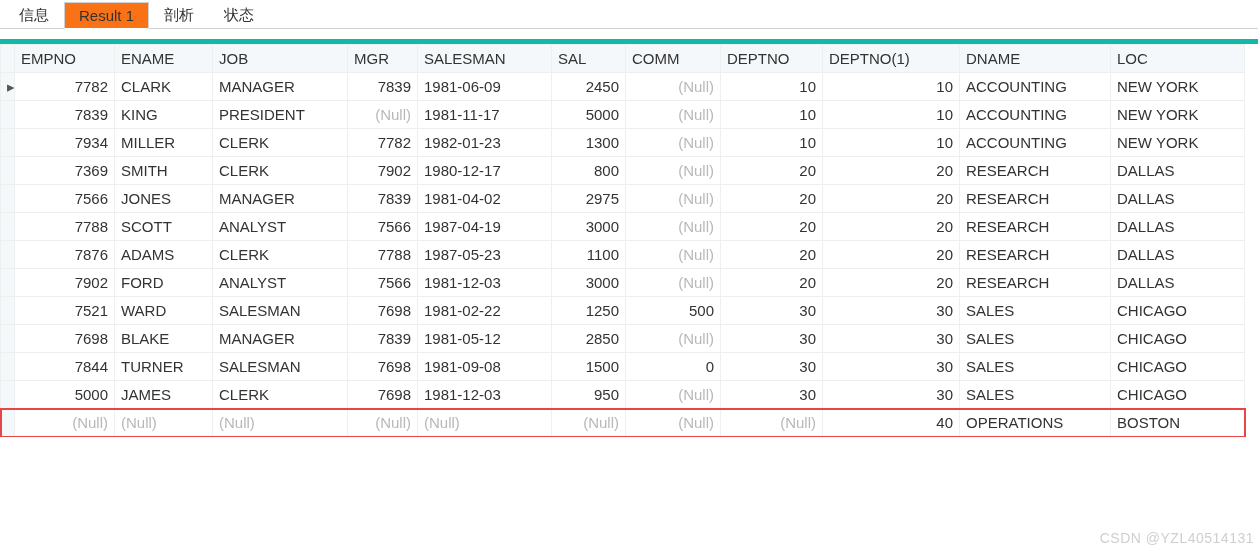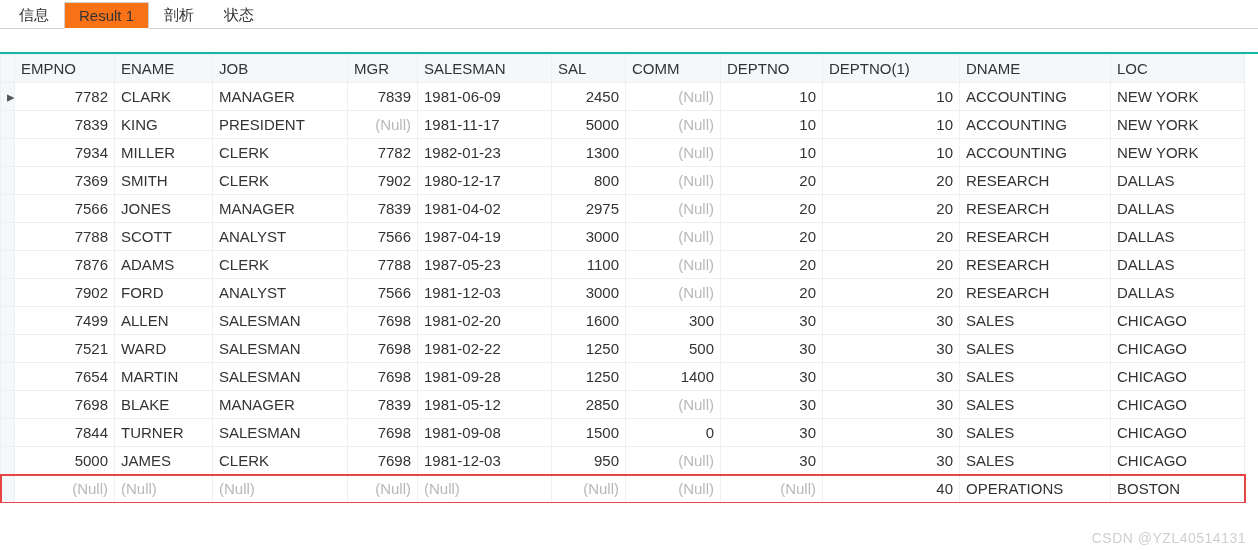--- a/index.html
+++ b/index.html
@@ -28,22 +28,22 @@
     position: relative;
     bottom: -1px;
   }
   .tab.active {
     border-color: #d0d0d0;
     background: #f97316;
     border-bottom: 1px solid #fff;
   }
   
   .grid-wrap {
-    margin-top: 23px;
-    border-top: 2px solid #14b8a6;
+    margin-top: 10px;
+    border-top: 5px solid #14b8a6;
   }
   .grid {
     border-collapse: collapse;
     table-layout: fixed;
     width: 1244px;
   }
   .grid th, .grid td {
     border: 1px solid #eef0f0;
     padding: 4px 6px;
     white-space: nowrap;
@@ -64,21 +64,21 @@
     color: #555;
   }
   .null { color: #b8b8b8; }
   .num { text-align: right; }
   .highlight-last {
     outline: 2px solid #e74646;
     outline-offset: -1px;
   }
   .watermark {
     position: fixed;
-    right: 12px;
+    right: 4px;
     bottom: 4px;
     color: #cfcfcf;
     font-size: 14px;
     letter-spacing: 0.5px;
     user-select: none;
     pointer-events: none;
   }
 </style>
 </head>
 <body>
@@ -230,62 +230,34 @@
           <td>1981-12-03</td>
           <td class="num">3000</td>
           <td class="num null">(Null)</td>
           <td class="num">20</td>
           <td class="num">20</td>
           <td>RESEARCH</td>
           <td>DALLAS</td>
         </tr>
         <tr>
           <td class="row-gutter"></td>
-          <td class="num">7499</td>
-          <td>ALLEN</td>
-          <td>SALESMAN</td>
-          <td class="num">7698</td>
-          <td>1981-02-20</td>
-          <td class="num">1600</td>
-          <td class="num">300</td>
-          <td class="num">30</td>
-          <td class="num">30</td>
-          <td>SALES</td>
-          <td>CHICAGO</td>
-        </tr>
-        <tr>
-          <td class="row-gutter"></td>
           <td class="num">7521</td>
           <td>WARD</td>
           <td>SALESMAN</td>
           <td class="num">7698</td>
           <td>1981-02-22</td>
           <td class="num">1250</td>
           <td class="num">500</td>
           <td class="num">30</td>
           <td class="num">30</td>
           <td>SALES</td>
           <td>CHICAGO</td>
         </tr>
         <tr>
           <td class="row-gutter"></td>
-          <td class="num">7654</td>
-          <td>MARTIN</td>
-          <td>SALESMAN</td>
-          <td class="num">7698</td>
-          <td>1981-09-28</td>
-          <td class="num">1250</td>
-          <td class="num">1400</td>
-          <td class="num">30</td>
-          <td class="num">30</td>
-          <td>SALES</td>
-          <td>CHICAGO</td>
-        </tr>
-        <tr>
-          <td class="row-gutter"></td>
           <td class="num">7698</td>
           <td>BLAKE</td>
           <td>MANAGER</td>
           <td class="num">7839</td>
           <td>1981-05-12</td>
           <td class="num">2850</td>
           <td class="num null">(Null)</td>
           <td class="num">30</td>
           <td class="num">30</td>
           <td>SALES</td>

